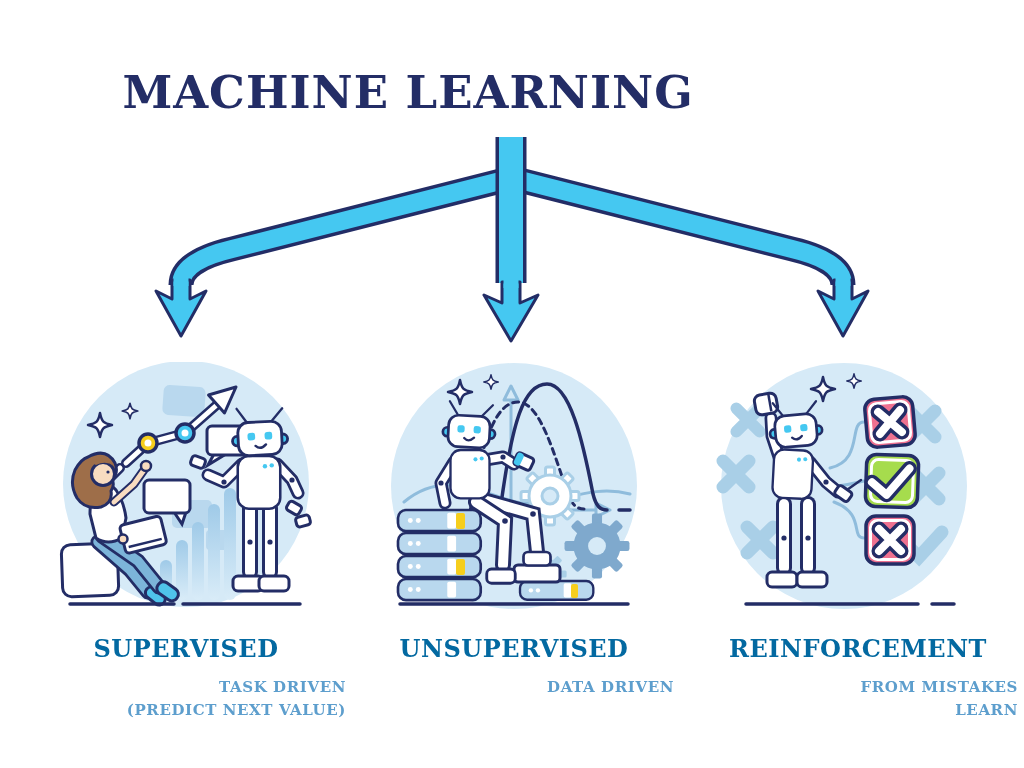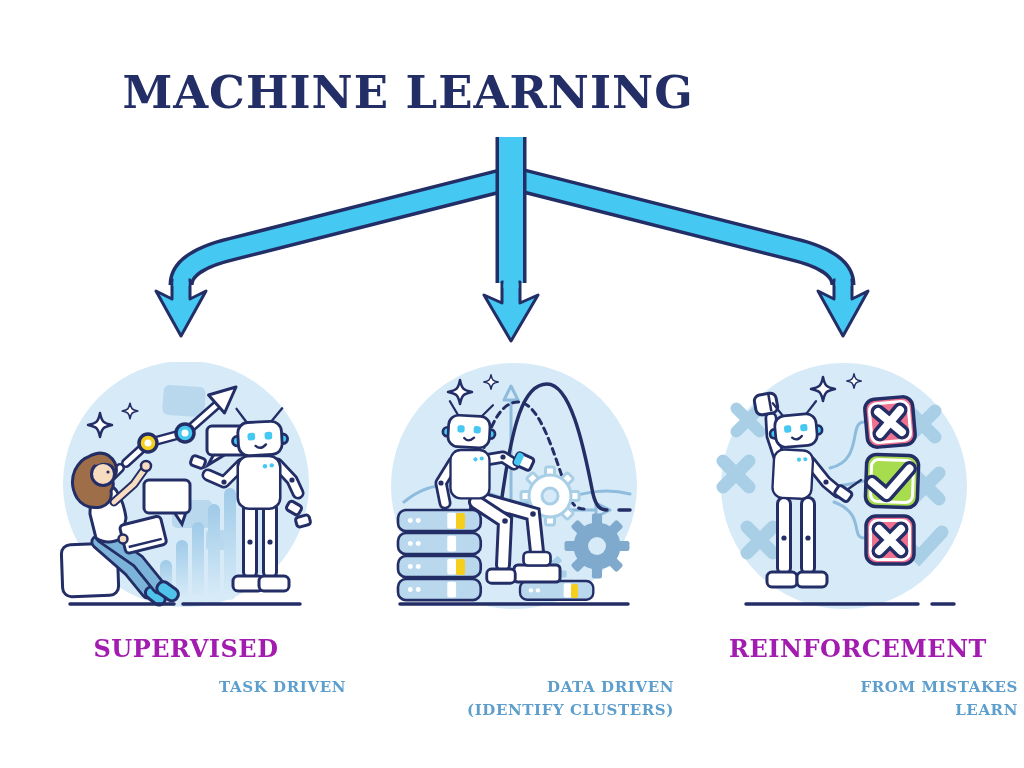--- a/index.html
+++ b/index.html
@@ -5,21 +5,21 @@
   *{margin:0;padding:0;box-sizing:border-box}
   html,body{width:1024px;height:768px;background:#fff;overflow:hidden;
     font-family:"DejaVu Serif","Liberation Serif",serif}
   .canvas{position:relative;width:816px;height:768px;background:#fff}
   .title{position:absolute;top:66px;left:0;width:100%;text-align:center;
     font-size:45px;font-weight:bold;color:#232d66;letter-spacing:1px}
   .arrows{position:absolute;top:133px;left:0}
   .fig{position:absolute;width:260px;height:260px}
   .f1{left:56px;top:362px}.f2{left:384px;top:362px}.f3{left:714px;top:362px}
   .label{position:absolute;top:634px;width:320px;text-align:center;
-    font-size:24px;font-weight:bold;color:#a21caf;letter-spacing:.5px}
+    font-size:24px;font-weight:bold;color:#0369a1;letter-spacing:.5px}
   .sub{position:absolute;top:676px;width:320px;text-align:right;
     font-size:15px;font-weight:bold;color:#5d9ecd;letter-spacing:.6px;line-height:23px}
   .c1{left:26px}.c2{left:354px}.c3{left:698px}
   
   .armO{stroke:#232d66;stroke-width:25;fill:none}
   .armI{stroke:#45c8f1;stroke-width:18;fill:none}
   .stemO{stroke:#232d66;stroke-width:31}
   .stemI{stroke:#45c8f1;stroke-width:24}
   .ah{fill:#45c8f1;stroke:#232d66;stroke-width:3;stroke-linejoin:round}
   .seam{fill:#45c8f1}
@@ -353,27 +353,28 @@
       <line x1="130" y1="130" x2="147" y2="118" stroke="#232d66" stroke-width="2.5" stroke-linecap="round"></line>
       <g transform="translate(129,132) rotate(35)">
           <rect class="wfill" x="-8" y="-6" width="16" height="11" rx="3" stroke-width="2.5"></rect>
         </g>
     </g>
     <line class="gline" x1="32" y1="242" x2="204" y2="242"></line>
     <line class="gline" x1="218" y1="242" x2="240" y2="242"></line>
   </svg>
 
   <div class="label c1">SUPERVISED</div>
+  <div class="label c2">UNSUPERVISED</div>
   <div class="label c3">REINFORCEMENT</div>
 
   <div class="sub c1">
     <div>TASK DRIVEN</div>
+    <div>(PREDICT NEXT VALUE)</div>
   </div>
   <div class="sub c2">
     <div>DATA DRIVEN</div>
-    <div>(IDENTIFY CLUSTERS)</div>
   </div>
   <div class="sub c3">
     <div>FROM MISTAKES</div>
     <div>LEARN</div>
   </div>
 
 </div>
 
 </body></html>

